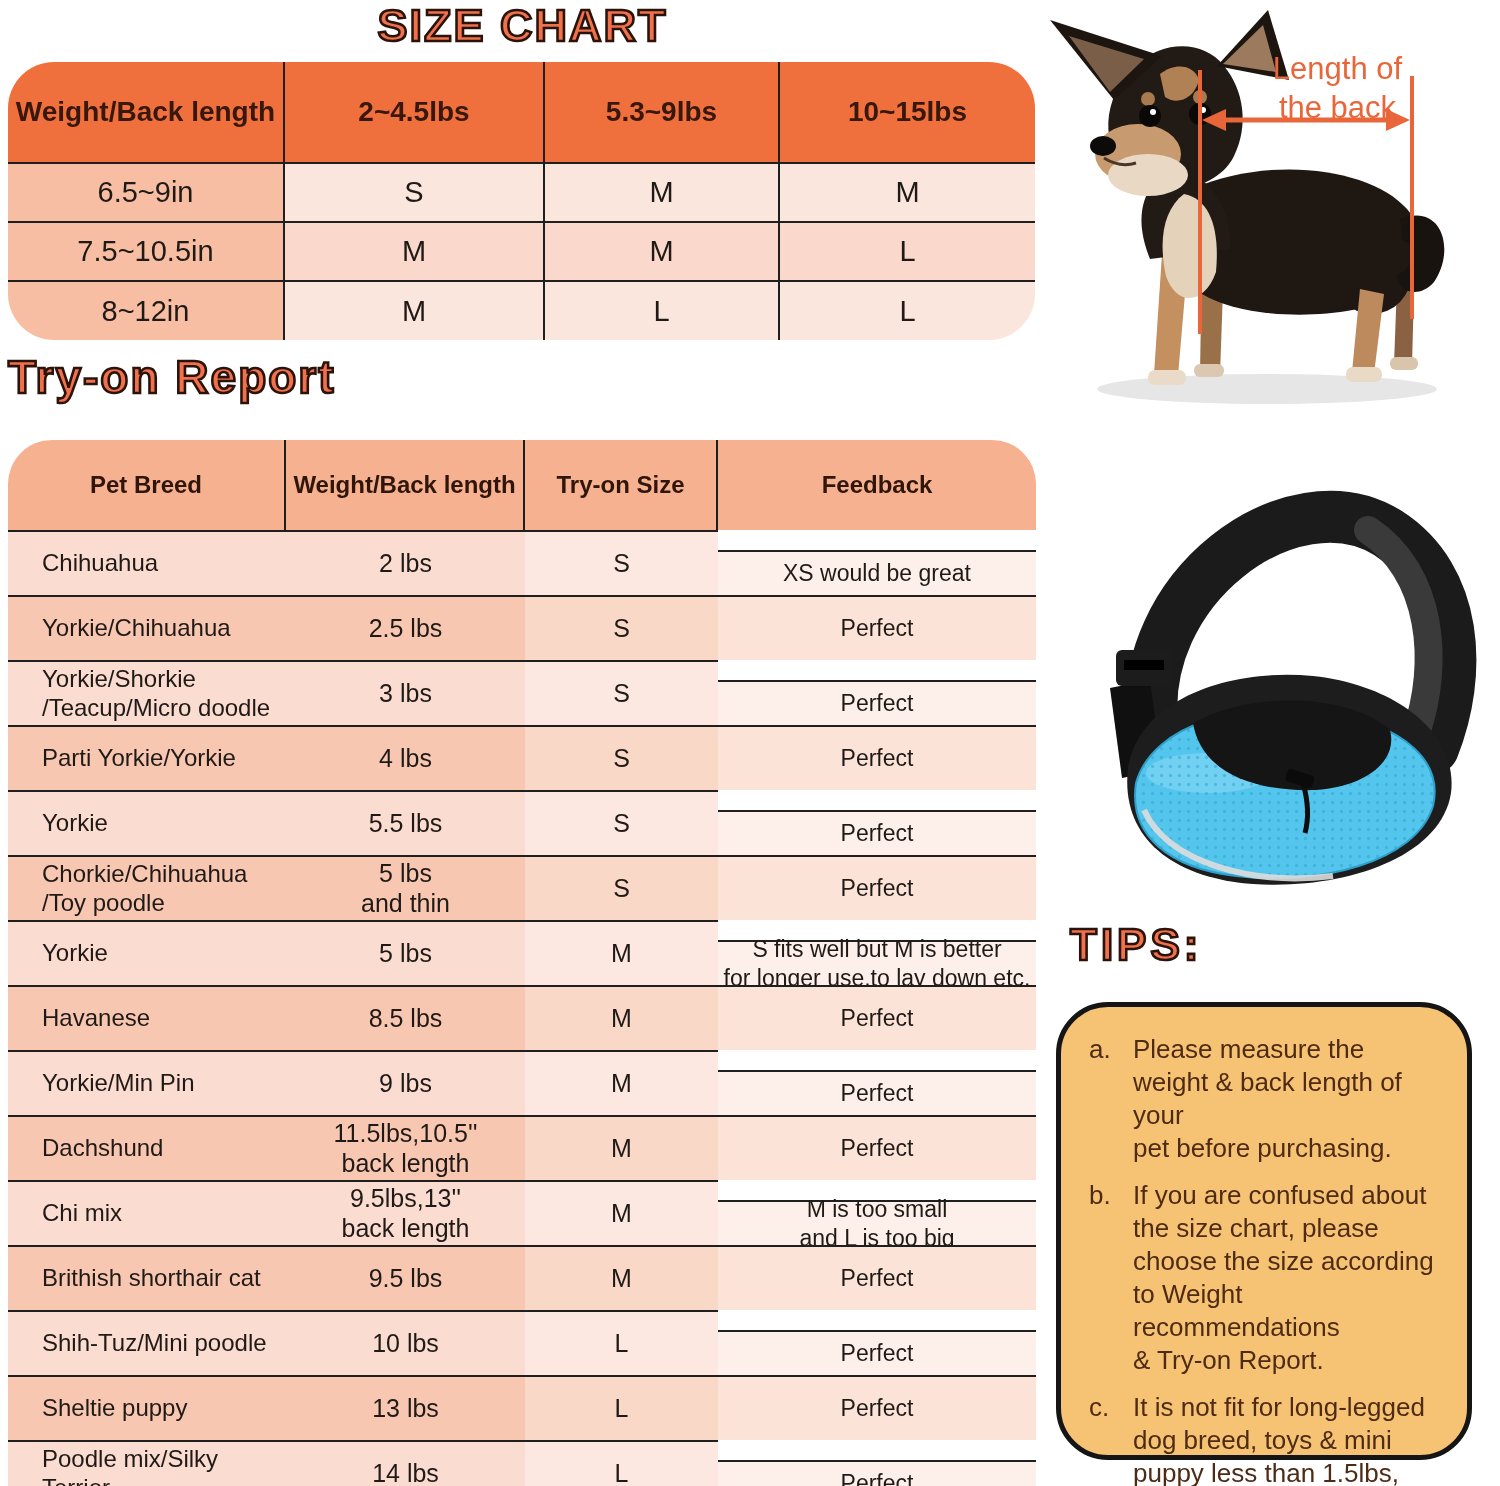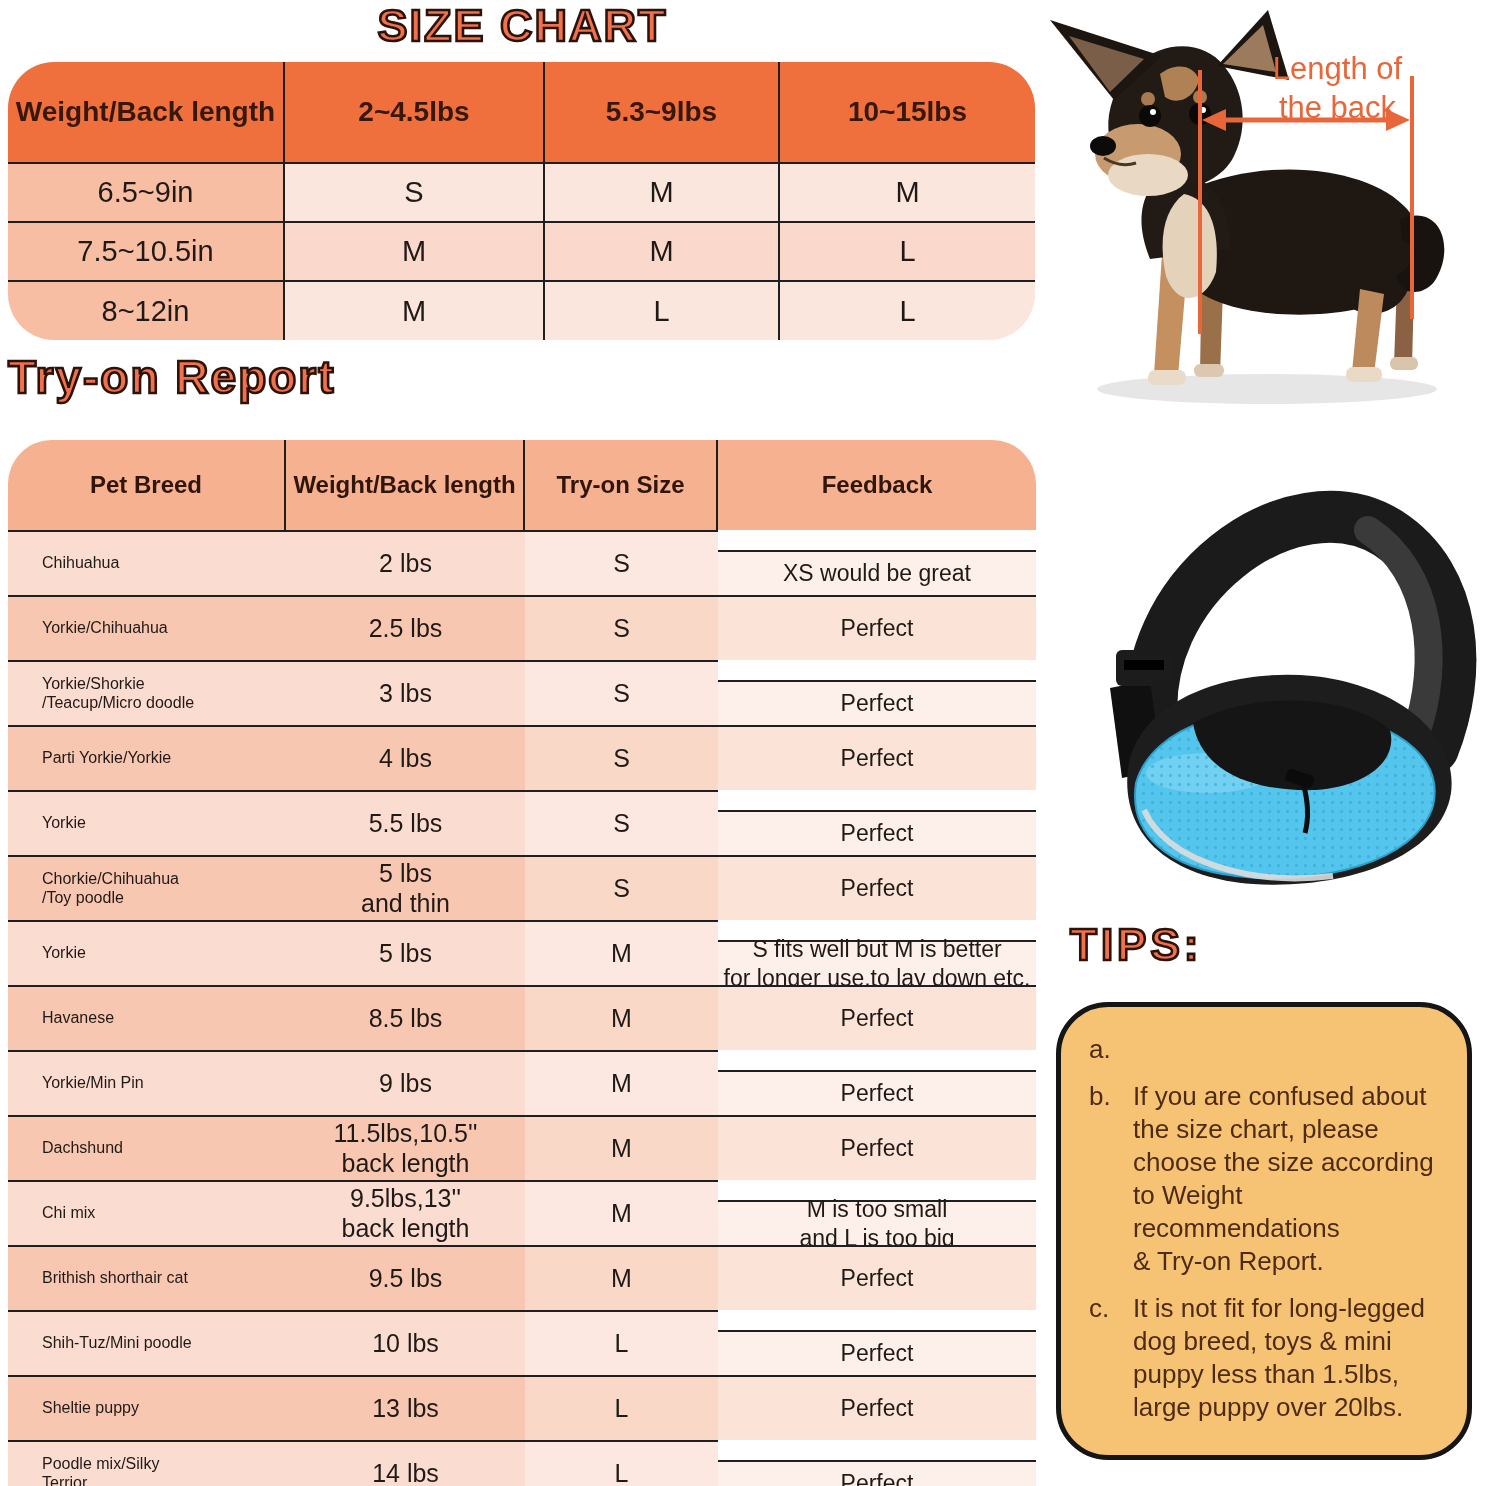--- a/index.html
+++ b/index.html
@@ -28,21 +28,21 @@
 
   
   .tryon-grid{position:absolute;left:8px;top:440px;width:1028px;display:grid;
               grid-template-columns:278px 239px 193px 318px;grid-template-rows:90px;grid-auto-rows:65px;
               border-radius:44px 44px 10px 10px;overflow:hidden;}
   .tryon-grid .th{background:#F6B190;border-right:2px solid #1f1f1f;font-weight:700;
                   font-size:24px;color:#30150b;}
   .tryon-grid .th.c4{border-right:none;}
   .tryon-grid .td{border-top:2px solid #1f1f1f;font-size:25px;}
   .tryon-grid .td.c4{font-size:23px;line-height:1.25;}
-  .tryon-grid .td.c1{justify-content:flex-start;text-align:left;padding-left:34px;font-size:16px;}
+  .tryon-grid .td.c1{justify-content:flex-start;text-align:left;padding-left:34px;font-size:24px;}
   .td.odd.c1,.td.odd.c2{background:#FBDCD1;}
   .td.odd.c3{background:#FCE8E0;}
   .td.odd.c4{background:#FDF0EA;margin-top:20px;}
   .td.even.c1,.td.even.c2{background:#F8C7B2;}
   .td.even.c3{background:#FAD8C8;}
   .td.even.c4{background:#FBE3D7;}
 
   
   .dog-svg{position:absolute;left:1042px;top:4px;}
   .back-length-label{position:absolute;left:1240px;top:22px;width:195px;text-align:center;
@@ -227,20 +227,23 @@
     <path d="M86,372 C110,425 195,448 275,438" stroke="#DDDDDD" stroke-width="6" fill="none" opacity="0.9"></path>
     <path d="M245,345 q8,28 2,50" stroke="#0e0e0e" stroke-width="5" fill="none"></path>
     <rect x="228" y="334" width="28" height="13" rx="4" fill="#0b0b0b" transform="rotate(18 242 340)"></rect>
   </svg>
 
   <div class="bubble tips-title">TIPS:</div>
 
   <div class="tips-box">
     <div class="tip-item">
       <div class="tip-label">a.</div>
+      <div class="tip-text">Please measure the
+weight &amp; back length of your
+pet before purchasing.</div>
     </div>
     <div class="tip-item">
       <div class="tip-label">b.</div>
       <div class="tip-text">If you are confused about
 the size chart, please
 choose the size according
 to Weight recommendations
 &amp; Try-on Report.</div>
     </div>
     <div class="tip-item">

